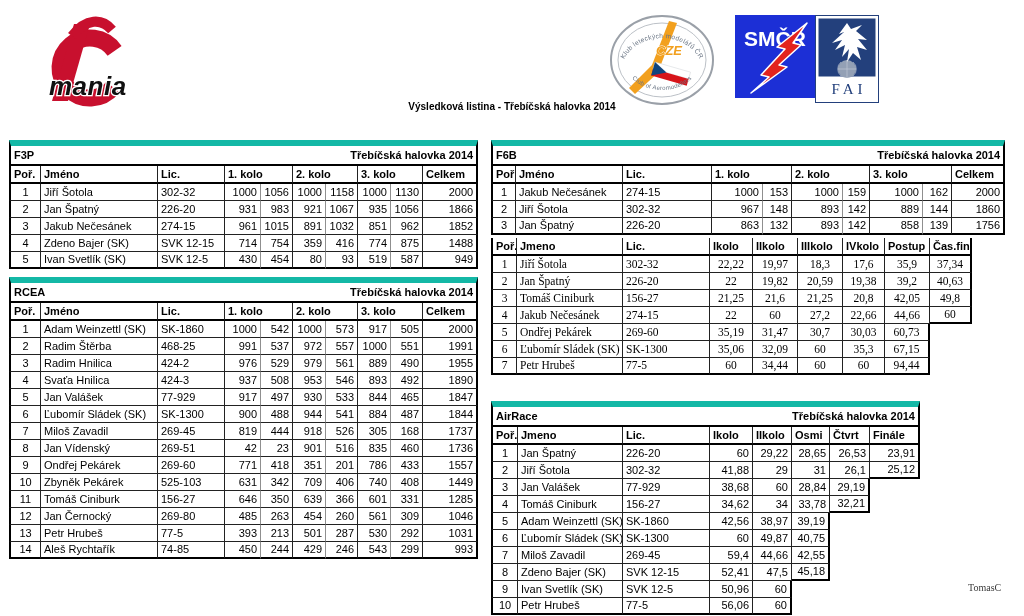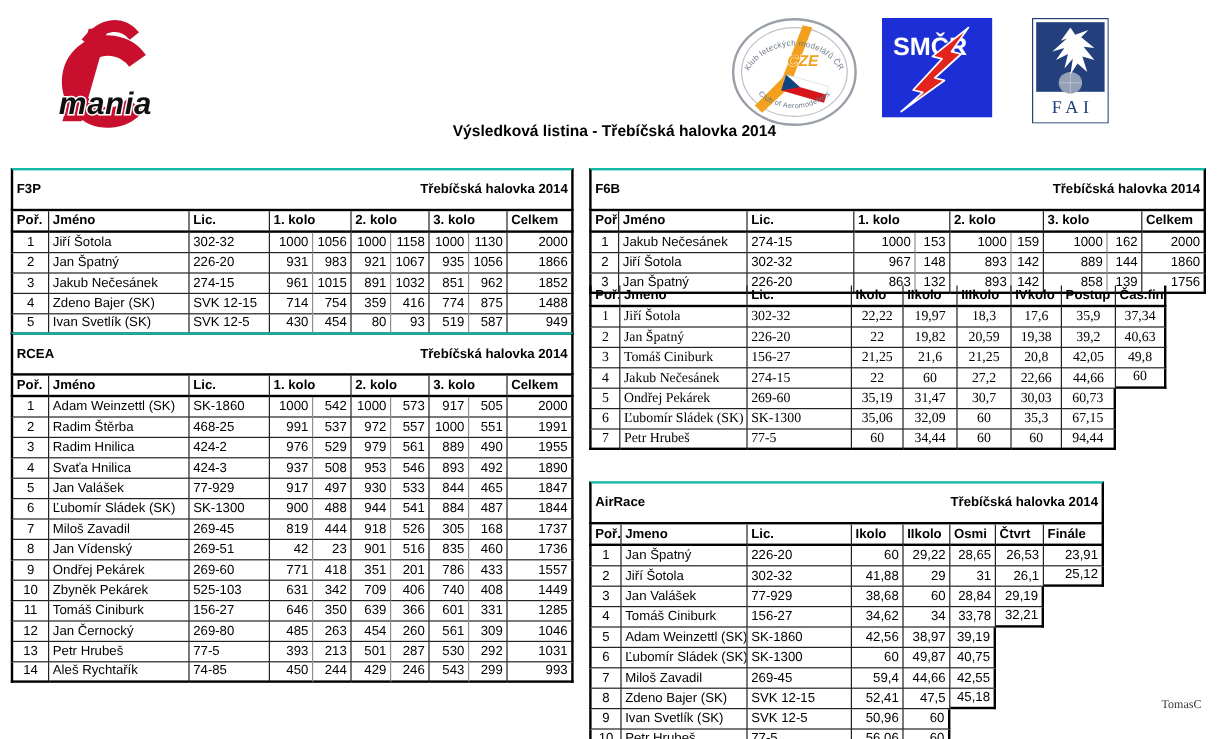--- a/index.html
+++ b/index.html
@@ -1,27 +1,27 @@
 <!DOCTYPE html>
 <html><head>
 <meta charset="utf-8">
 <style>
   html,body{margin:0;padding:0;background:#fff;}
   #page{position:relative;width:1024px;height:616px;background:#fff;overflow:hidden;
         font-family:"Liberation Sans",sans-serif;color:#000;}
   #main-title{position:absolute;left:0;top:101px;width:1024px;text-align:center;
-        font-size:13px;font-weight:bold;margin:0;}
+        font-size:10px;font-weight:bold;margin:0;}
   .res{position:absolute;border-collapse:separate;border-spacing:0;table-layout:fixed;}
   .res td,.res th{box-sizing:border-box;padding:0 3px;height:17px;line-height:15px;
         border-right:1px solid #222;border-bottom:1px solid #222;
         font-size:11px;overflow:hidden;white-space:nowrap;}
   .res th{font-weight:bold;text-align:left;height:18px;border-bottom-width:2px;border-bottom-color:#000;}
   .res th.cgroup,.res th.cpos{text-align:left;}
-  .res tr.ttl td{border-top:2px solid #14b8a6;border-bottom-width:2px;border-bottom-color:#000;
-        font-weight:bold;height:36px;margin-top:48px;}
+  .res tr.ttl td{border-top:6px solid #14b8a6;border-bottom-width:2px;border-bottom-color:#000;
+        font-weight:bold;height:26px;margin-top:48px;}
   .tbar{display:flex;justify-content:space-between;}
   .res .ledge{border-left:2px solid #000;}
   .res .redge{border-right-width:2px;border-right-color:#000;}
   .res .bedge{border-bottom-width:2px;border-bottom-color:#000;}
   .res td.pos{text-align:center;}
   .res td.name,.res td.lic{text-align:left;}
   .res td.num{text-align:right;}
   .res td.numA{text-align:right;border-right-color:#8f8f8f;}
   .res td.cnum{text-align:center;}
   .res td.ghost{border:none;}
@@ -69,21 +69,21 @@
   </div>
 
   <div class="logo" style="left:735px;top:15px;width:92px;height:59px">
     <svg width="92" height="83" viewBox="0 0 92 83">
       <rect x="0" y="0" width="92" height="83" fill="#1c2fd6"></rect>
       <text x="40" y="31" text-anchor="middle" font-family="Liberation Sans, sans-serif" font-size="21" font-weight="bold" fill="#ffffff">SMČR</text>
       <polygon points="72,8 42,32 50,34 26,60 34,62 16,78 52,52 44,50 66,30 58,28" fill="#e3231e" stroke="#ffffff" stroke-width="1.5" stroke-linejoin="round"></polygon>
     </svg>
   </div>
 
-  <div class="logo" style="left:860px;top:15px;width:64px;height:68px">
+  <div class="logo" style="left:815px;top:15px;width:64px;height:68px">
     <svg width="64" height="88" viewBox="0 0 64 88">
       <rect x="0.5" y="0.5" width="63" height="87" fill="#ffffff" stroke="#23407c" stroke-width="1"></rect>
       <rect x="3.5" y="3.5" width="57" height="58" fill="#23407c"></rect>
       <circle cx="32" cy="54" r="9" fill="#93a0b5"></circle>
       <path d="M23,54 h18 M32,45 v18 M26,47 a9,9 0 0 0 0,14 M38,47 a9,9 0 0 1 0,14" stroke="#c6cdd9" stroke-width="0.6" fill="none"></path>
       <path d="M32,8 L24,19 L29,17 L17,28 L27,25 L20,35 L30,30 L27,42 L34,34 L32,47 L38,38 L46,45 L42,32 L52,35 L43,24 L52,25 L41,16 L47,10 L36,14 Z" fill="#ffffff"></path>
       <text x="34" y="79" text-anchor="middle" font-family="Liberation Serif, serif" font-size="15" letter-spacing="4" fill="#23407c">FAI</text>
     </svg>
   </div>
 

